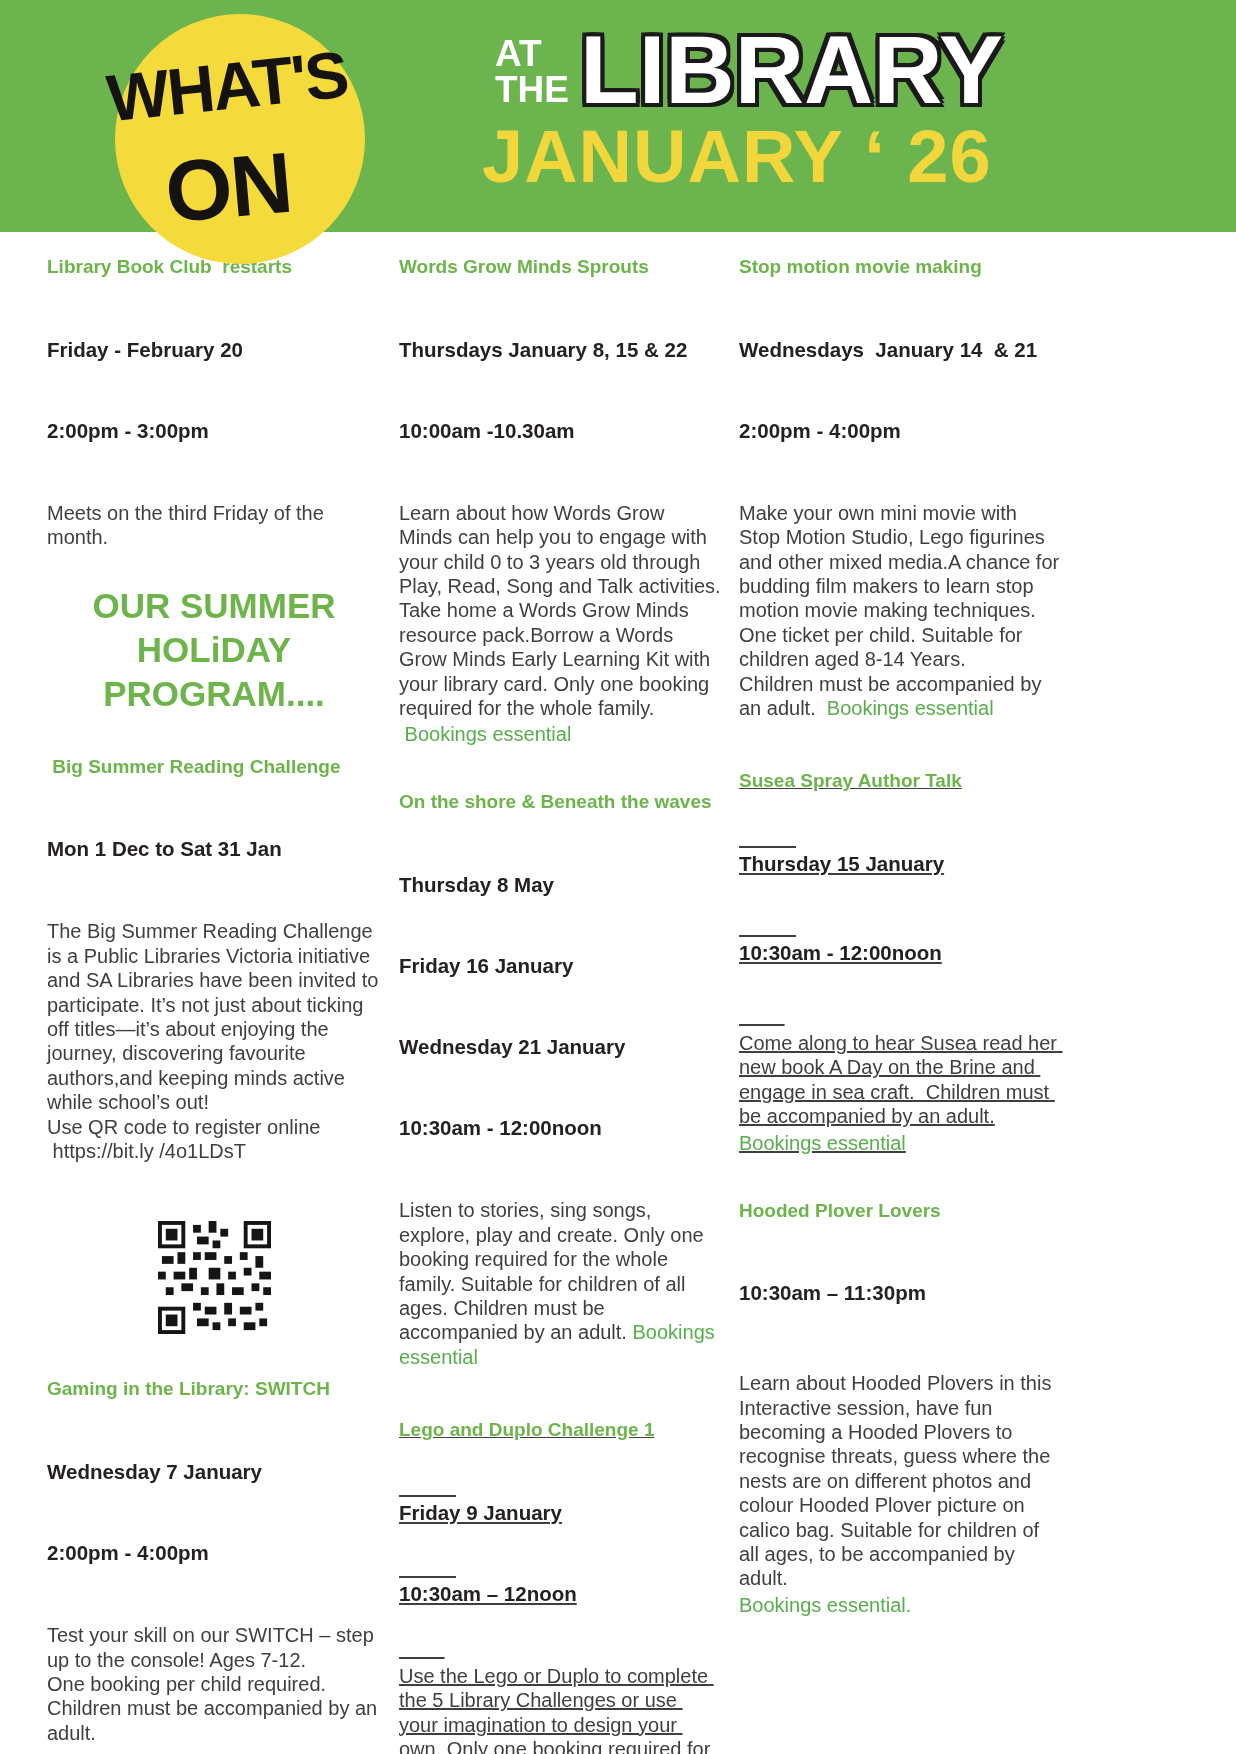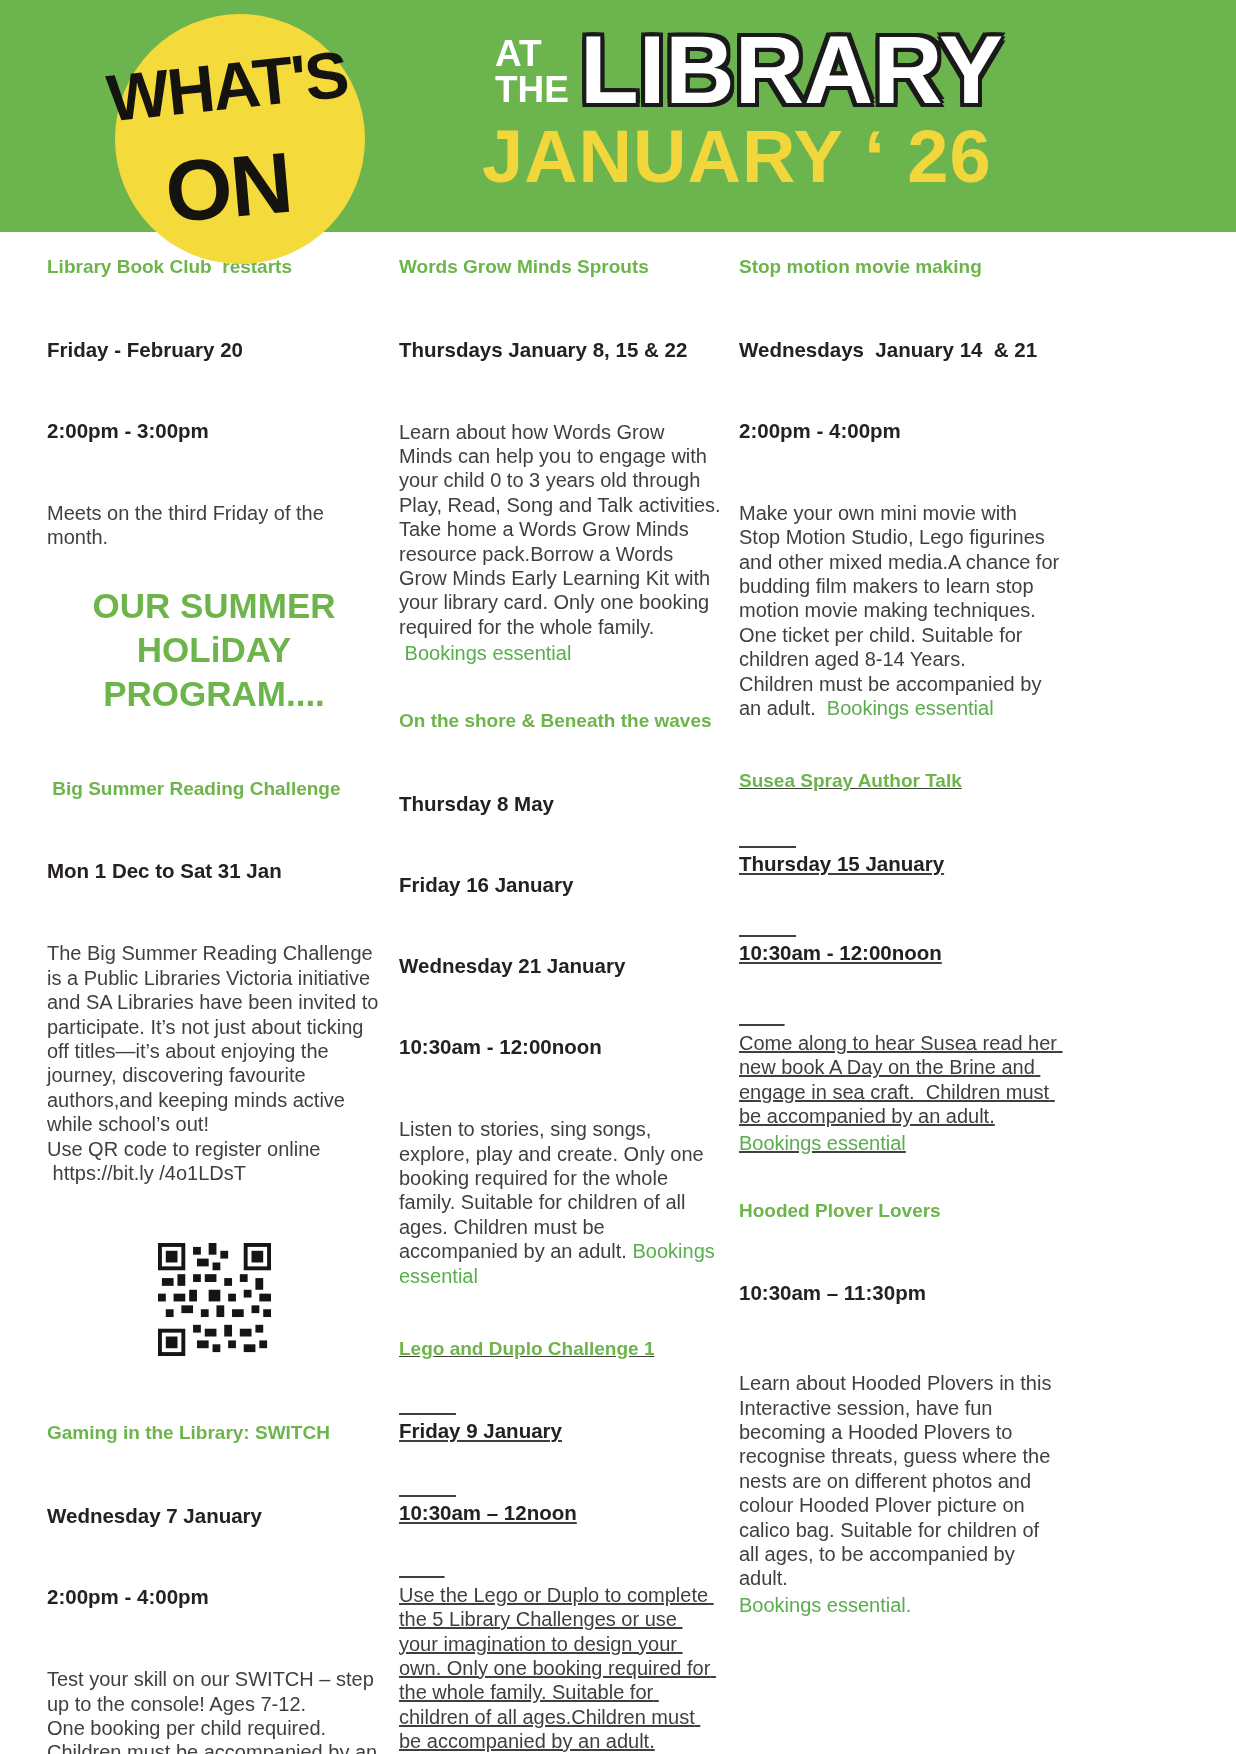--- a/index.html
+++ b/index.html
@@ -48,21 +48,21 @@
   .dates { color:#242120; font-weight:800; font-size:20.5px; line-height:1.32;
     white-space:pre-wrap; }
   .dates.spread div { margin-bottom:8px; }
   .body { font-size:20px; line-height:1.22; color:#3f3f3e; white-space:pre-wrap;
     margin-top:3px; }
   .booking { color:#58ad4c; }
   p.booking { font-size:20px; line-height:1.25; margin-top:2px; white-space:pre-wrap; }
   .mt-summer { margin-top:34px; }
   .summer-title { color:#6db54b; font-weight:900; font-size:35px; line-height:1.26;
     text-align:center; white-space:pre-line; letter-spacing:0; }
-  .mt-a { margin-top:62px; } .mt-b { margin-top:44px; } .mt-c { margin-top:50px;text-decoration:underline; }
+  .mt-a { margin-top:40px; } .mt-b { margin-top:44px; } .mt-c { margin-top:50px;text-decoration:underline; }
   .qr-wrap { text-align:center; margin-top:58px; }
   .qr-wrap svg { width:113px; height:113px; }
 </style>
 </head>
 <body>
 
 <div class="page">
 
   <header class="banner">
     <div class="logo-circle"></div>
@@ -172,20 +172,21 @@
 Children must be accompanied by an adult.</p>
 
       </section>
     </div>
 
     <div class="col2">
       <section class="event">
         <h3 class="etitle">Words Grow Minds Sprouts</h3>
         <div class="dates">
           <div>Thursdays January 8, 15 &amp; 22</div>
+          <div>10:00am -10.30am</div>
         </div>
         <p class="body">Learn about how Words Grow Minds can help you to engage with your child 0 to 3 years old through Play, Read, Song and Talk activities. Take home a Words Grow Minds resource pack.Borrow a Words Grow Minds Early Learning Kit with your library card. Only one booking required for the whole family.</p>
         <p class="booking"> Bookings essential</p>
       </section>
 
       <section class="event mt-b">
         <h3 class="etitle">On the shore &amp; Beneath the waves</h3>
         <div class="dates">
           <div>Thursday 8 May</div>
           <div>Friday 16 January</div>

